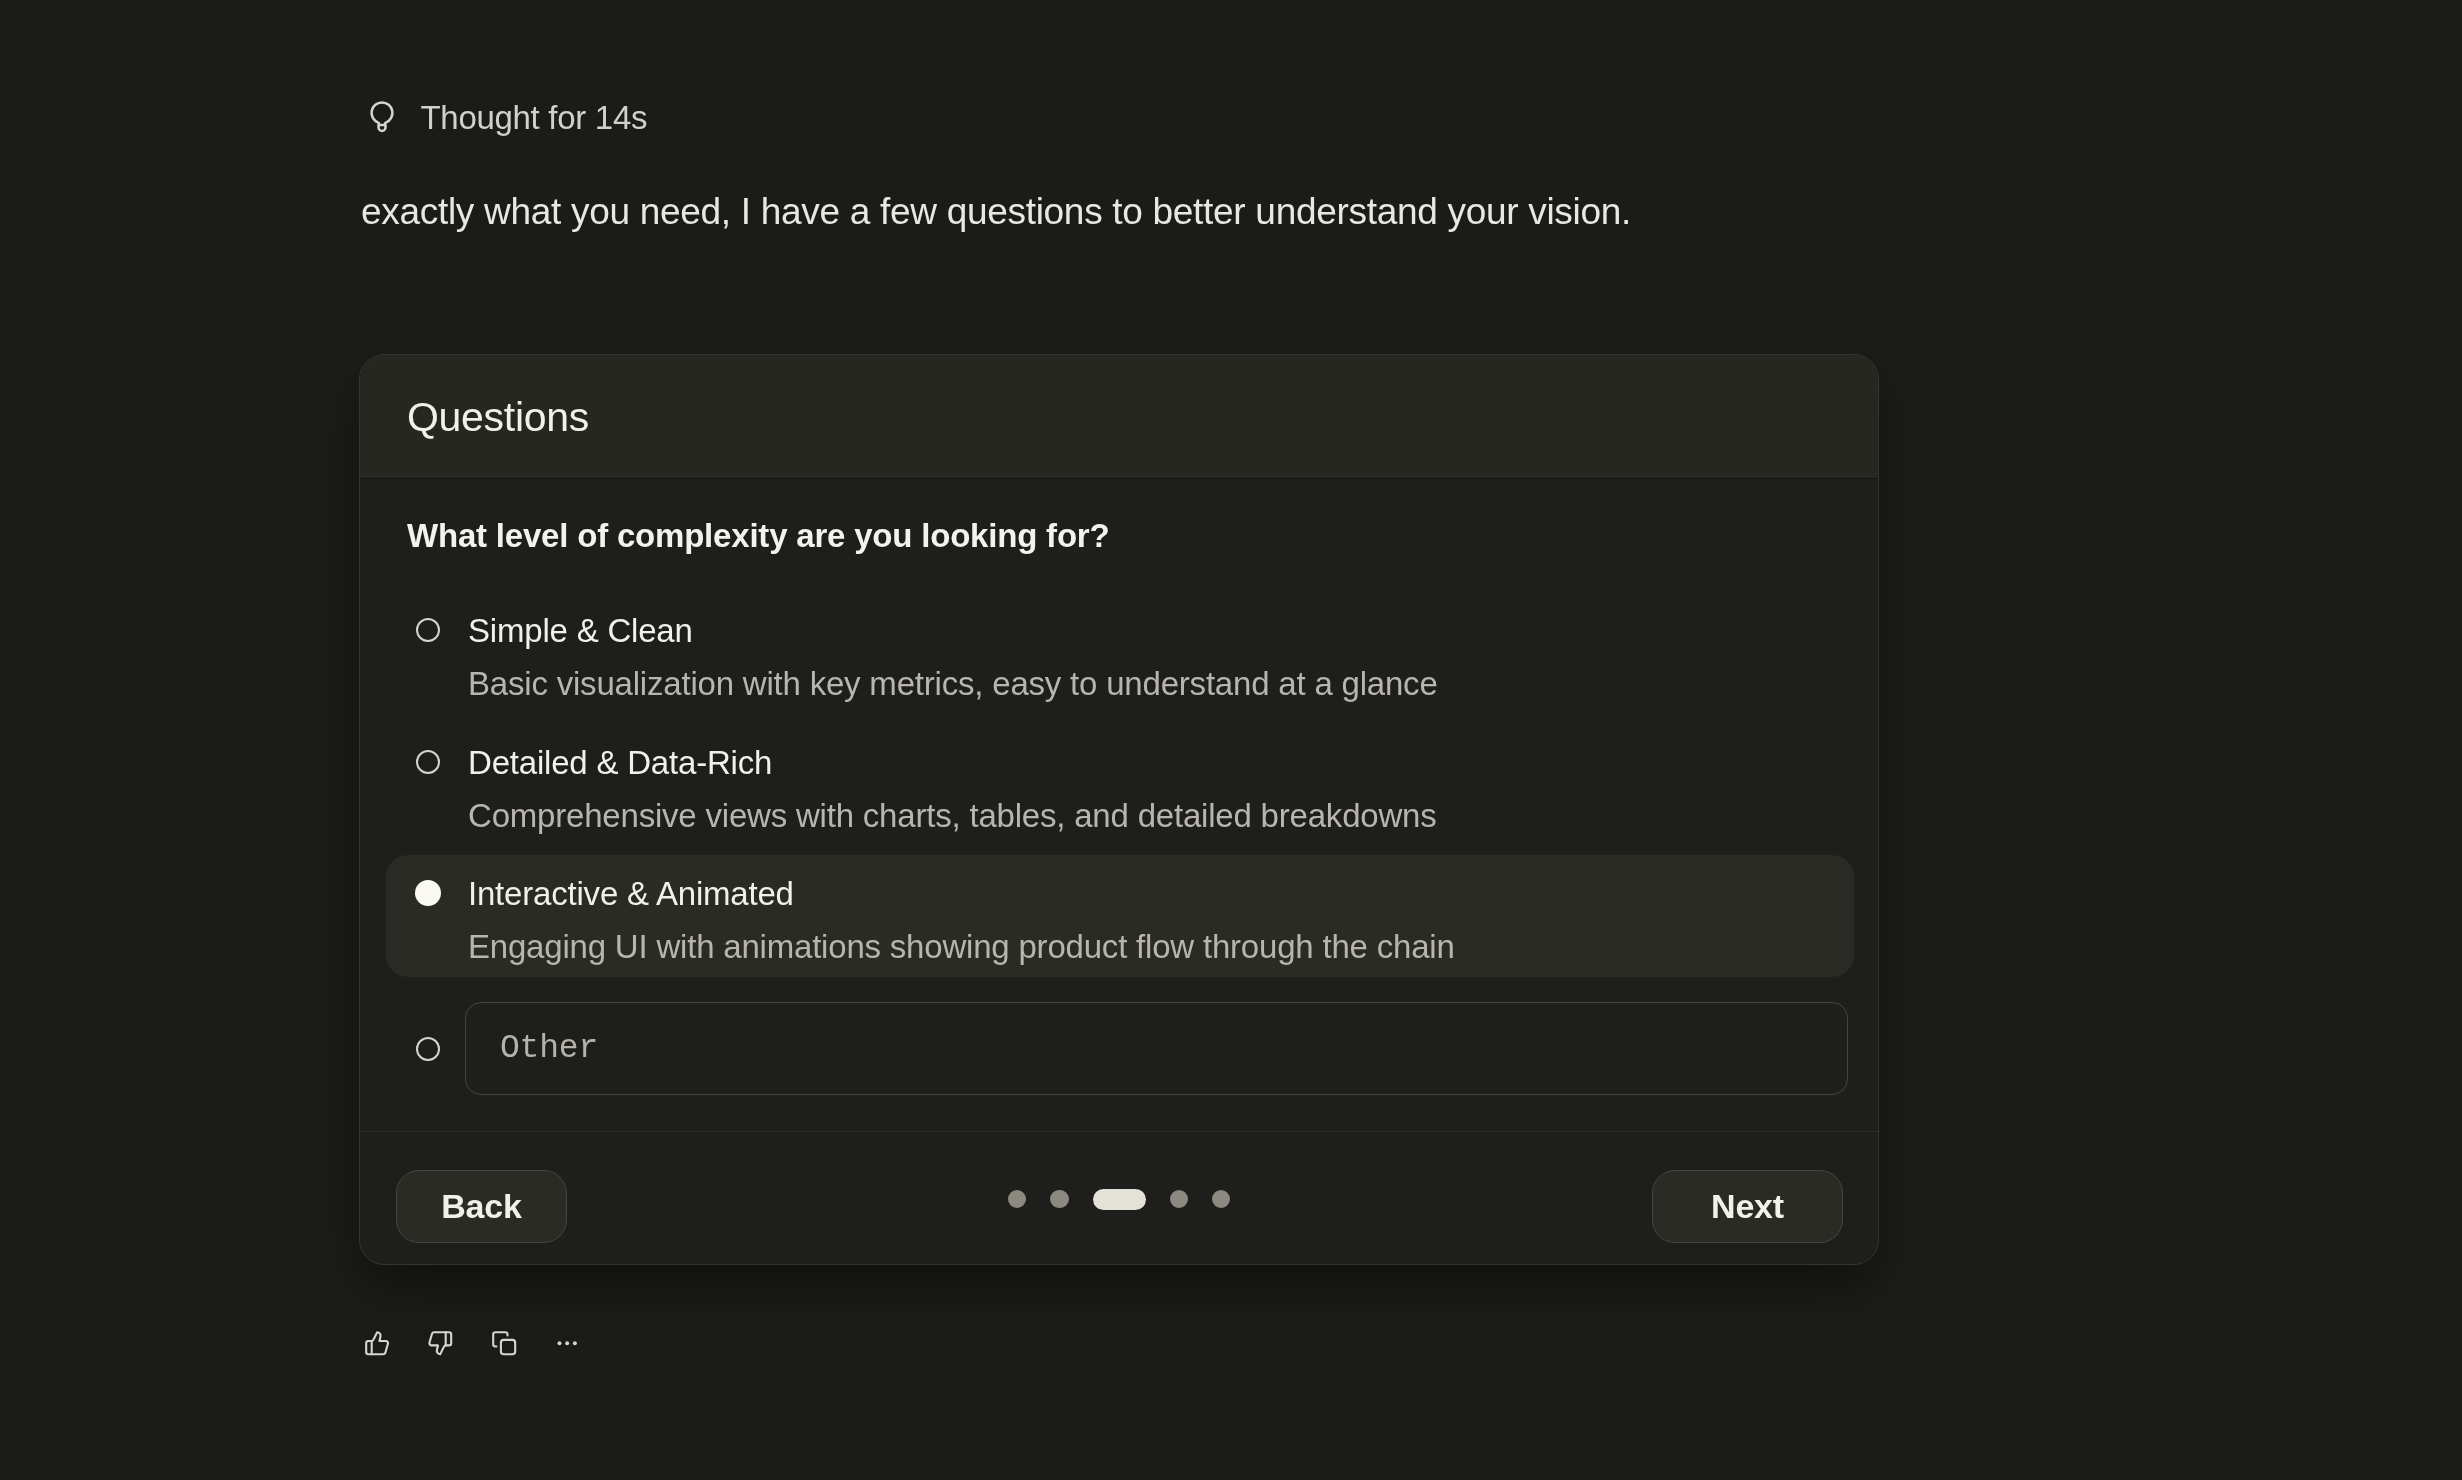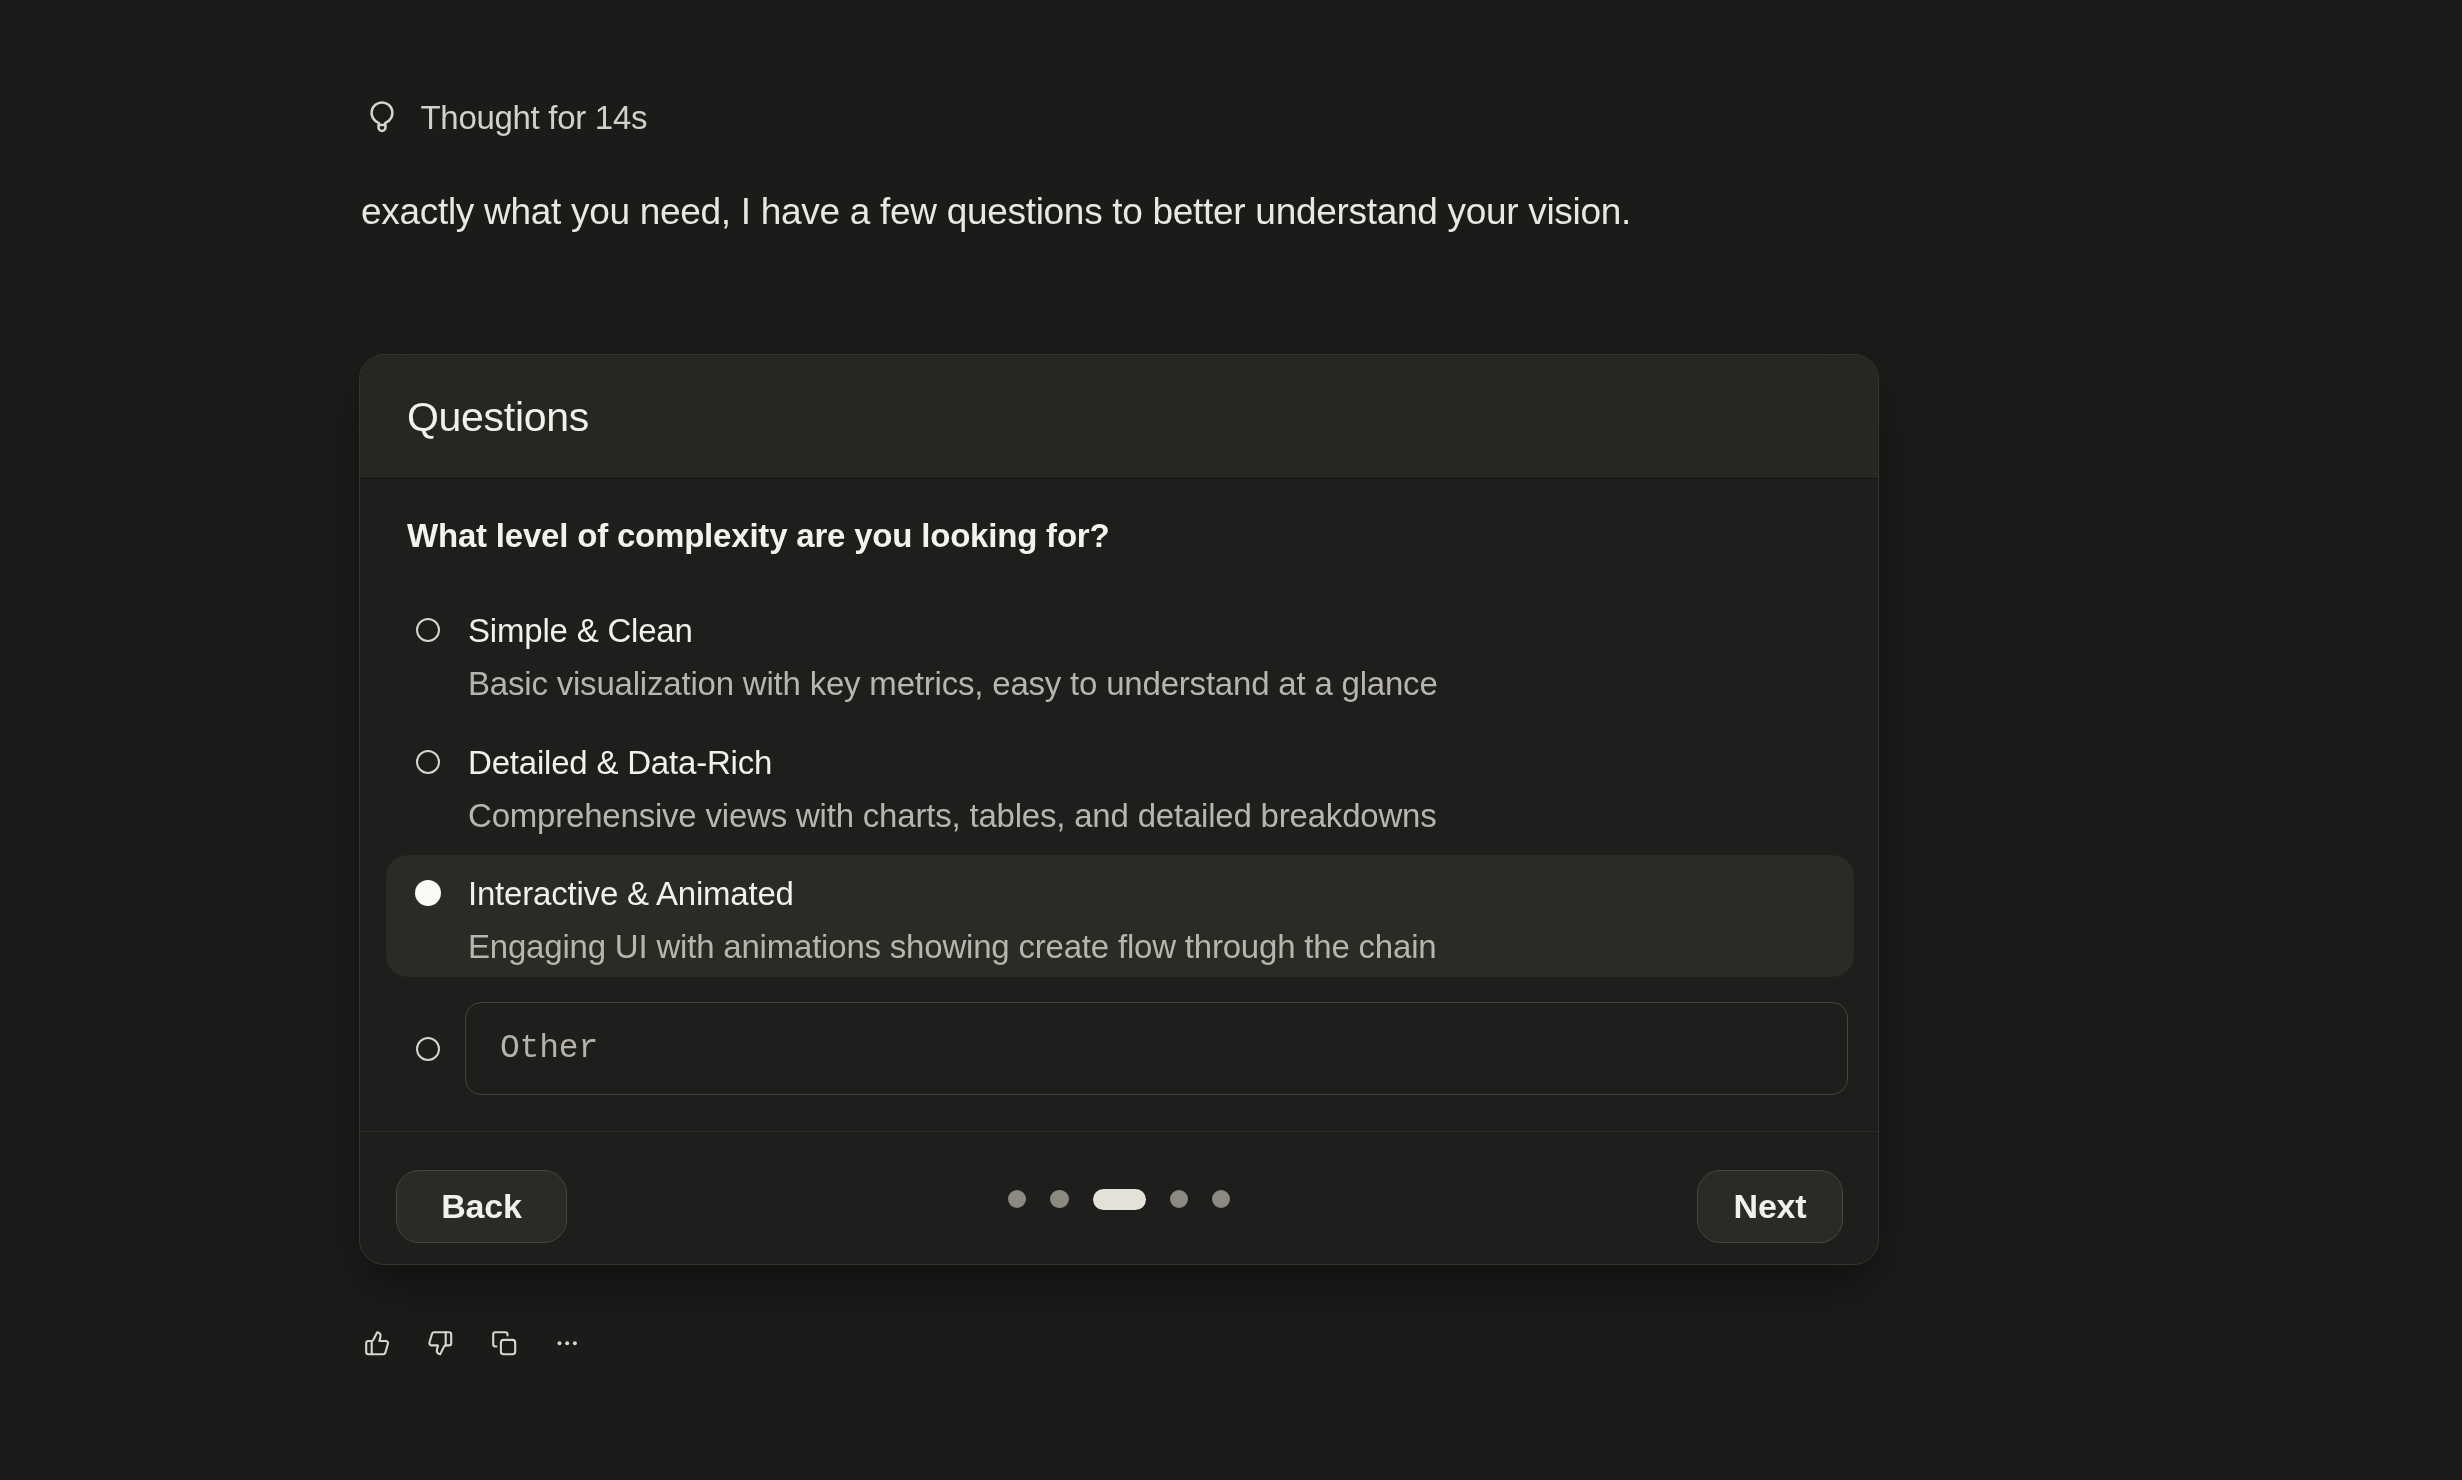--- a/index.html
+++ b/index.html
@@ -95,21 +95,21 @@
     border-top:1.1px solid #2b2b28;
   }
   .btn{
     position:absolute;top:38px;height:73px;
     background:#2b2b26;border:1.1px solid #46453f;border-radius:23px;
     box-sizing:border-box;display:flex;align-items:center;justify-content:center;
     font-size:34px;font-weight:600;letter-spacing:-0.2px;color:#f2f0ea;
     cursor:pointer;
   }
   .btn-back{left:36px;width:171px;}
-  .btn-next{right:35px;width:146px;}
+  .btn-next{right:35px;width:191px;}
   .dots{
     position:absolute;left:0;right:0;top:0;height:134px;
     display:flex;align-items:center;justify-content:center;gap:24px;
   }
   .dot{width:18.4px;height:18.4px;border-radius:50%;background:#8b8980;}
   .dot.active{width:53px;height:21px;border-radius:11.5px;background:#e4e1d8;}
 
   
   .actions{
     left:364px;top:1326px;height:34px;
@@ -156,21 +156,21 @@
     <div class="opt-texts">
       <div class="opt-label">Detailed &amp; Data-Rich</div>
       <div class="opt-desc">Comprehensive views with charts, tables, and detailed breakdowns</div>
     </div>
   </div>
 
   <div class="option-row selected" style="top:500px">
     <span class="radio checked"></span>
     <div class="opt-texts">
       <div class="opt-label">Interactive &amp; Animated</div>
-      <div class="opt-desc">Engaging UI with animations showing create flow through the chain</div>
+      <div class="opt-desc">Engaging UI with animations showing product flow through the chain</div>
     </div>
   </div>
 
   <div class="other-row">
     <span class="radio"></span>
     <input class="other-input" type="text" value="" placeholder="Other" style="">
   </div>
 
   <div class="card-footer">
     <div class="dots">

